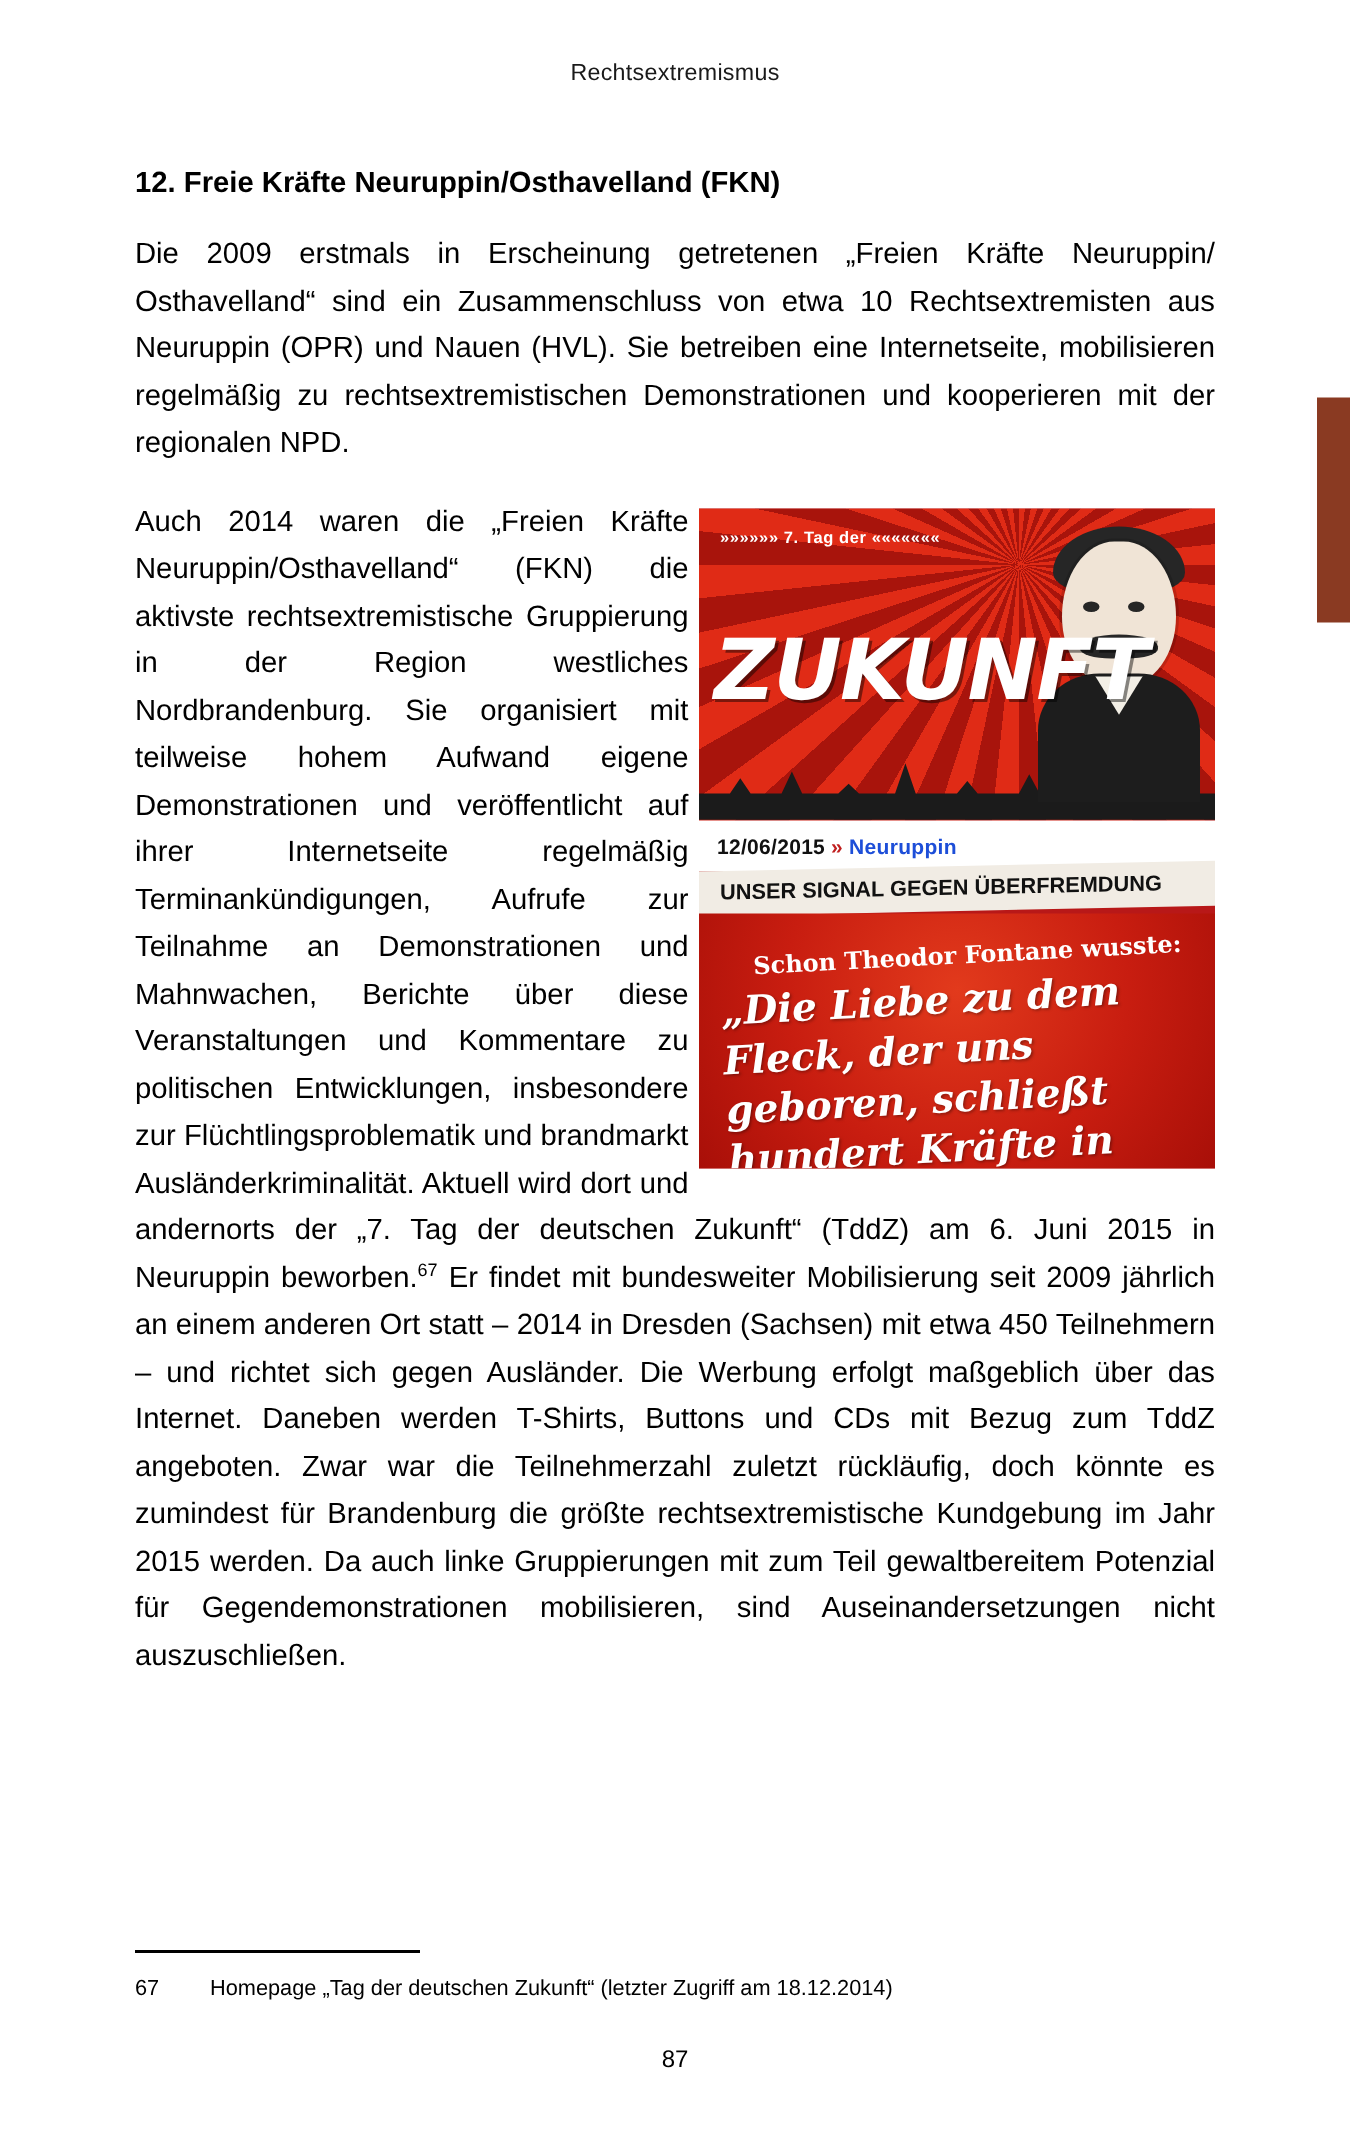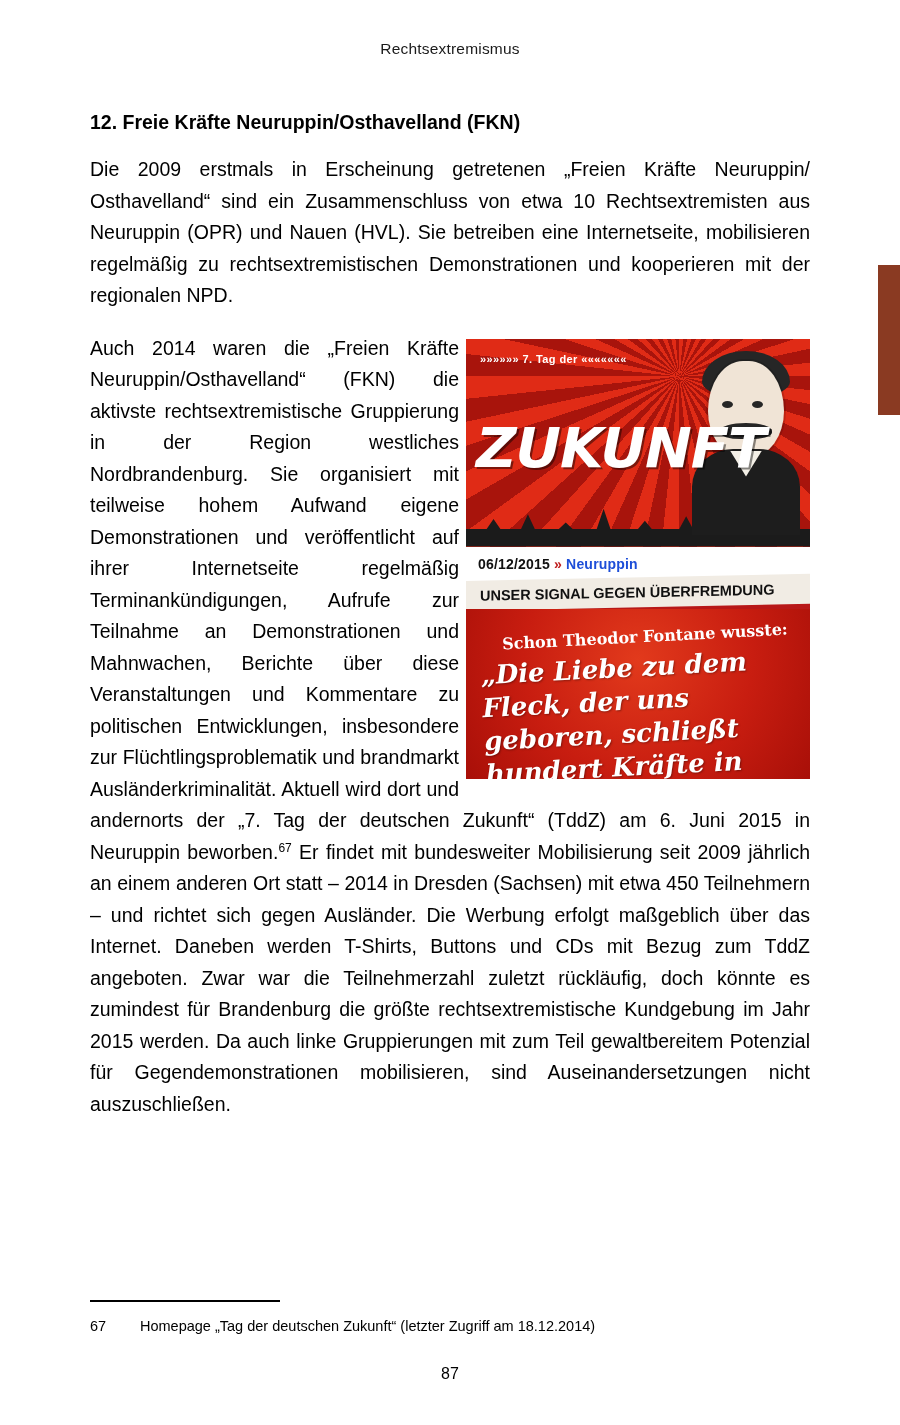--- a/index.html
+++ b/index.html
@@ -325,21 +325,21 @@
             <div class="head"></div>
             <div class="eyeL"></div>
             <div class="eyeR"></div>
             <div class="mustache"></div>
             <div class="body"></div>
             <div class="collar"></div>
           </div>
         </div>
 
         <div class="poster-band">
-          <span class="date">06/12/2015</span>
+          <span class="date">12/06/2015</span>
           <span class="arrows">»</span>
           <span class="city">Neuruppin</span>
         </div>
 
         <div class="poster-slogan">UNSER SIGNAL GEGEN ÜBERFREMDUNG</div>
 
         <div class="poster-bottom">
           <div class="poster-quote-intro">Schon Theodor Fontane wusste:</div>
           <div class="poster-quote">„Die Liebe zu dem Fleck, der uns geboren, schließt hundert Kräfte in sich “</div>
         </div>

